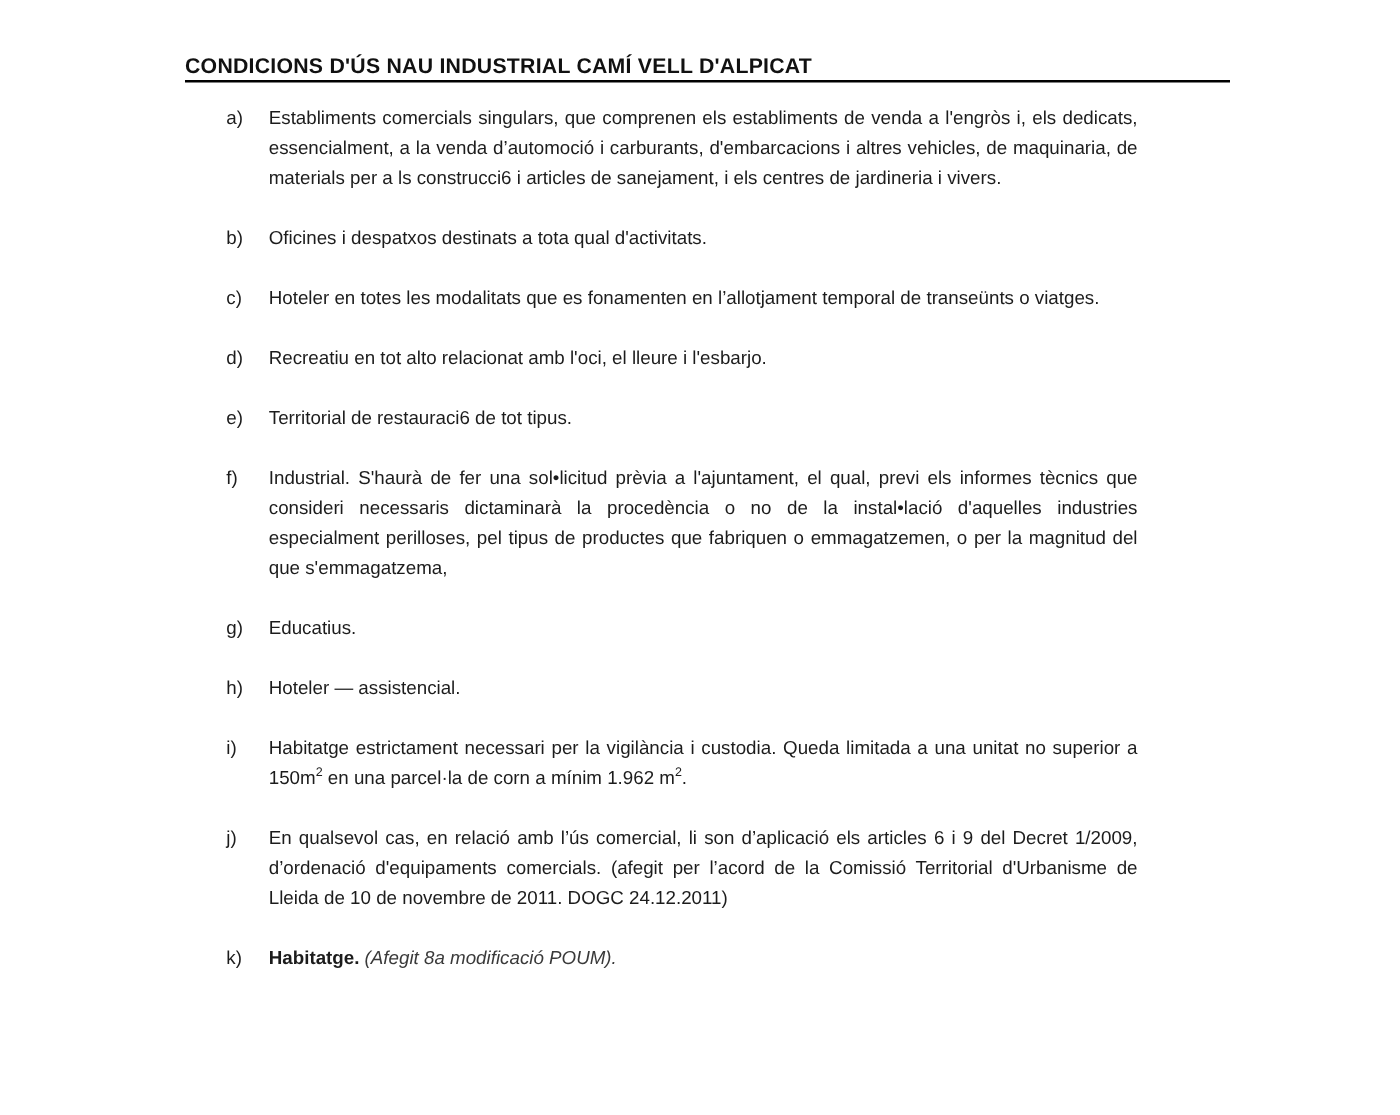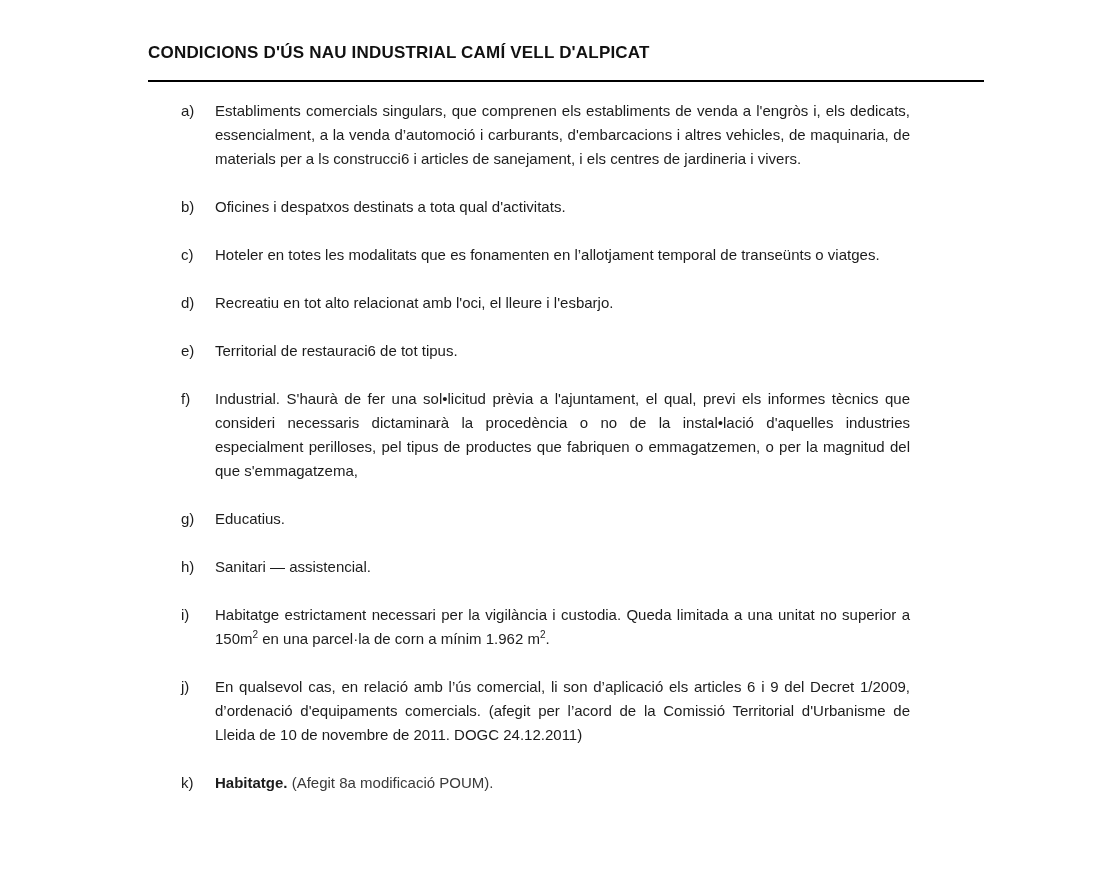--- a/index.html
+++ b/index.html
@@ -9,21 +9,21 @@
     width: 1120px;
     height: 892px;
     background: #ffffff;
     font-family: "Liberation Sans", "DejaVu Sans", sans-serif;
     color: #1c1c1c;
     overflow: hidden;
   }
   .title-block {
     margin: 42px 136px 0 148px;
     border-bottom: 2px solid #000000;
-    padding-bottom: 17px;
+    padding-bottom: 1px;
   }
   .doc-title {
     margin: 0;
     font-size: 17px;
     line-height: 21px;
     font-weight: 700;
     letter-spacing: 0.2px;
     color: #111111;
     white-space: nowrap;
   }
@@ -46,21 +46,21 @@
     flex: 1;
     margin: 0;
     text-align: justify;
   }
   .item-text sup {
     font-size: 10px;
     line-height: 0;
     vertical-align: super;
   }
   .run-bold { font-weight: 700; }
-  .run-italic { color: #3a3a3a; }
+  .run-italic { font-style: italic; color: #3a3a3a; }
 </style>
 </head>
 <body>
 
 <div class="doc">
 
   <div class="title-block">
     <h1 class="doc-title">CONDICIONS D'ÚS NAU INDUSTRIAL CAMÍ VELL D'ALPICAT</h1>
   </div>
 
@@ -96,21 +96,21 @@
       <p class="item-text">Industrial. S'haurà de fer una sol•licitud prèvia a l'ajuntament, el qual, previ els informes tècnics que consideri necessaris dictaminarà la procedència o no de la instal•lació d'aquelles industries especialment perilloses, pel tipus de productes que fabriquen o emmagatzemen, o per la magnitud del que s'emmagatzema,</p>
     </li>
 
     <li class="cond-item">
       <span class="item-label">g)</span>
       <p class="item-text">Educatius.</p>
     </li>
 
     <li class="cond-item">
       <span class="item-label">h)</span>
-      <p class="item-text">Sanitari — assistencial.</p>
+      <p class="item-text">Hoteler — assistencial.</p>
     </li>
 
     <li class="cond-item">
       <span class="item-label">i)</span>
       <p class="item-text"><span>Habitatge estrictament necessari per la vigilància i custodia. Queda limitada a una unitat no superior a 150m</span><sup>2</sup><span> en una parcel·la de corn a mínim 1.962 m</span><sup>2</sup><span>.</span></p>
     </li>
 
     <li class="cond-item">
       <span class="item-label">j)</span>
       <p class="item-text">En qualsevol cas, en relació amb l’ús comercial, li son d’aplicació els articles 6 i 9 del Decret 1/2009, d’ordenació d'equipaments comercials. (afegit per l’acord de la Comissió Territorial d'Urbanisme de Lleida de 10 de novembre de 2011. DOGC 24.12.2011)</p>

